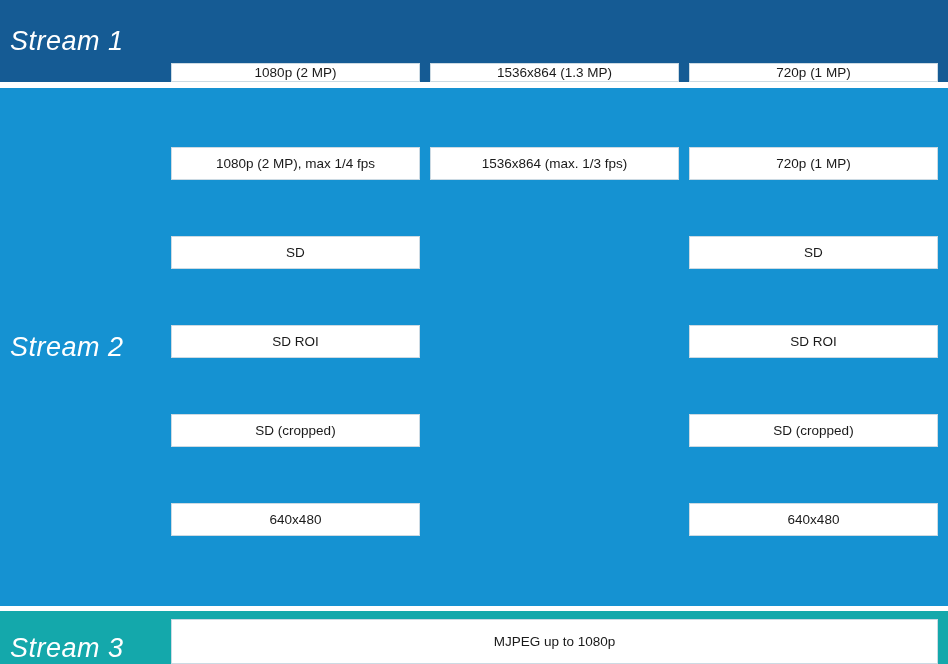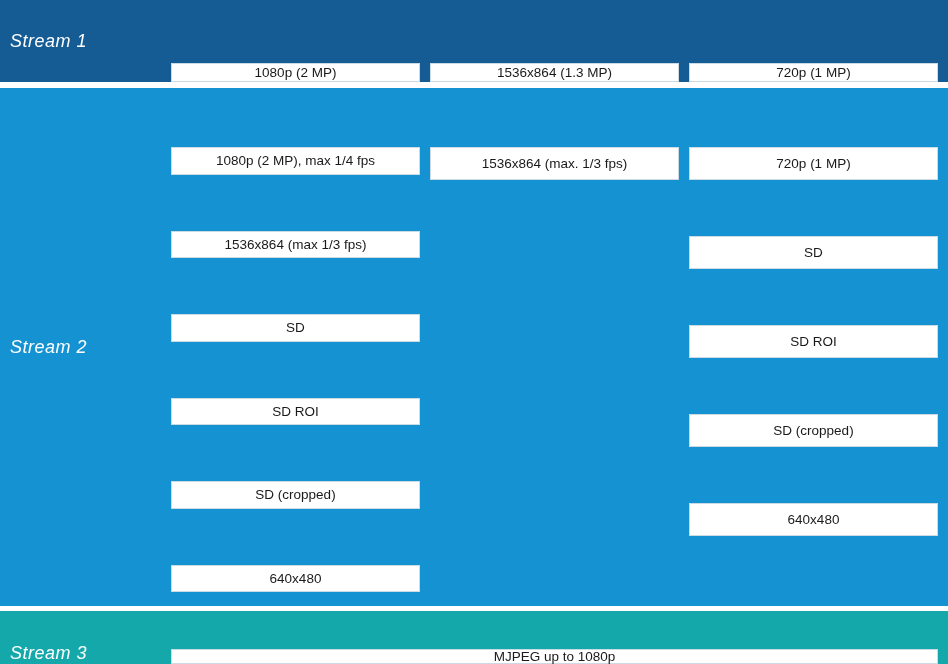--- a/index.html
+++ b/index.html
@@ -17,21 +17,21 @@
   .band3 { height: 53px; background: #14a8ab; }
 
   .label-col {
     width: 171px; flex: none;
     display: flex; align-items: center;
     box-sizing: border-box; padding-left: 10px;
   }
   .stream-label {
     color: #ffffff;
     font-style: italic;
-    font-size: 18px;
+    font-size: 27px;
     letter-spacing: 0.5px;
     white-space: nowrap;
   }
   .res-col {
     width: 249px; flex: none;
     display: flex; flex-direction: column;
     box-sizing: border-box;
   }
   .res-col + .res-col { margin-left: 10px; }
   .band1 .res-col { padding-top: 21px; }
@@ -47,21 +47,21 @@
     text-align: center;
     white-space: nowrap;
     margin-top: 42px;
   }
   .band1 .box { height: 32px; }
   .band2 .box { height: 33px; margin-bottom: 14px; }
   .band3 .wide-col {
     width: 767px; flex: none;
     box-sizing: border-box; padding-top: 12px;
   }
-  .band3 .box { height: 15px; }
+  .band3 .box { height: 45px; }
 </style>
 </head>
 <body>
 
 <div class="band band1" style="background-color: rgb(21, 91, 148);">
   <div class="label-col">
     <span class="stream-label">Stream 1</span>
   </div>
   <div class="res-col">
     <div class="box">1080p (2 MP)</div>
@@ -75,21 +75,20 @@
 </div>
 
 <div class="sep1"></div>
 
 <div class="band band2" style="background-color: rgb(21, 146, 210);">
   <div class="label-col">
     <span class="stream-label">Stream 2</span>
   </div>
   <div class="res-col">
     <div class="box">1080p (2 MP), max 1/4 fps</div>
-    <div class="box">1536x864 (max 1/3 fps)</div>
     <div class="box">SD</div>
     <div class="box">SD ROI</div>
     <div class="box">SD (cropped)</div>
     <div class="box">640x480</div>
   </div>
   <div class="res-col">
     <div class="box">1536x864 (max. 1/3 fps)</div>
   </div>
   <div class="res-col">
     <div class="box">720p (1 MP)</div>

